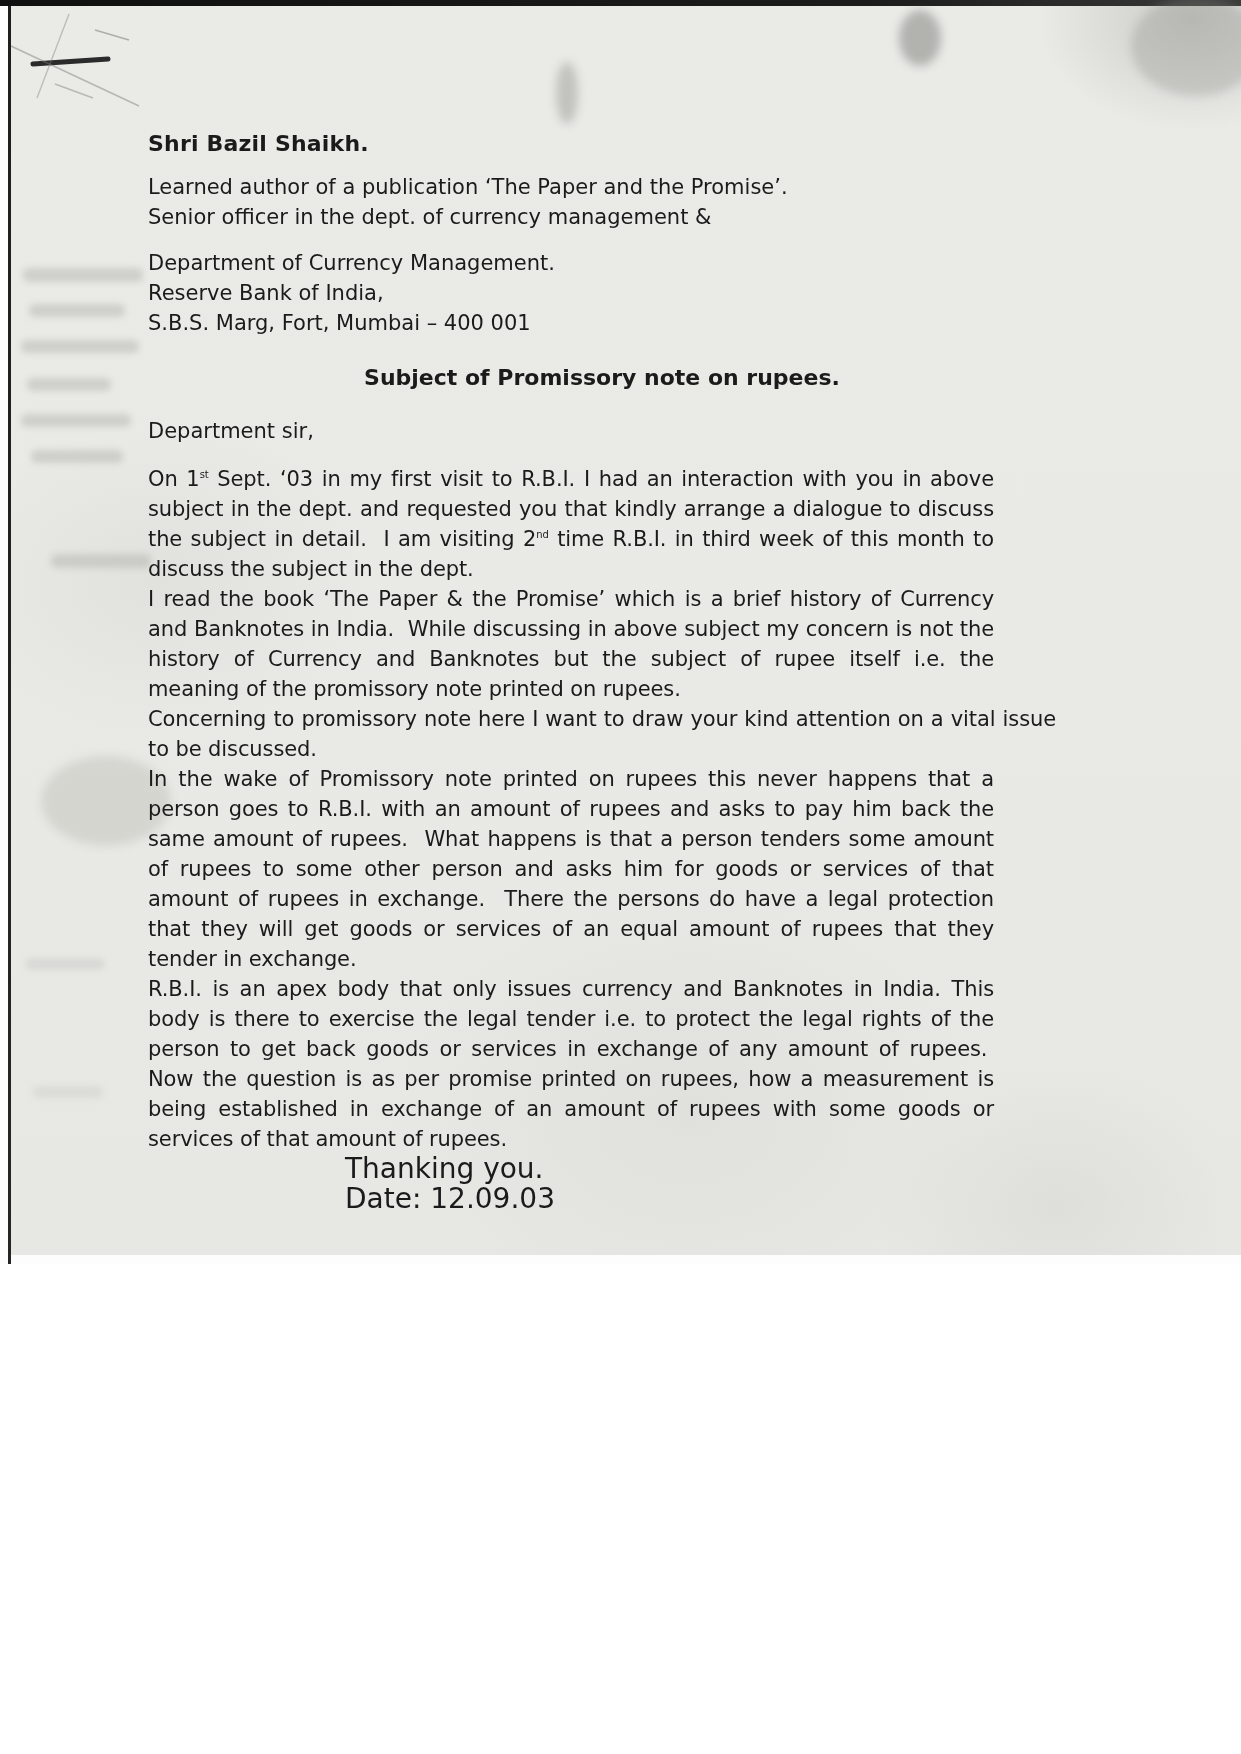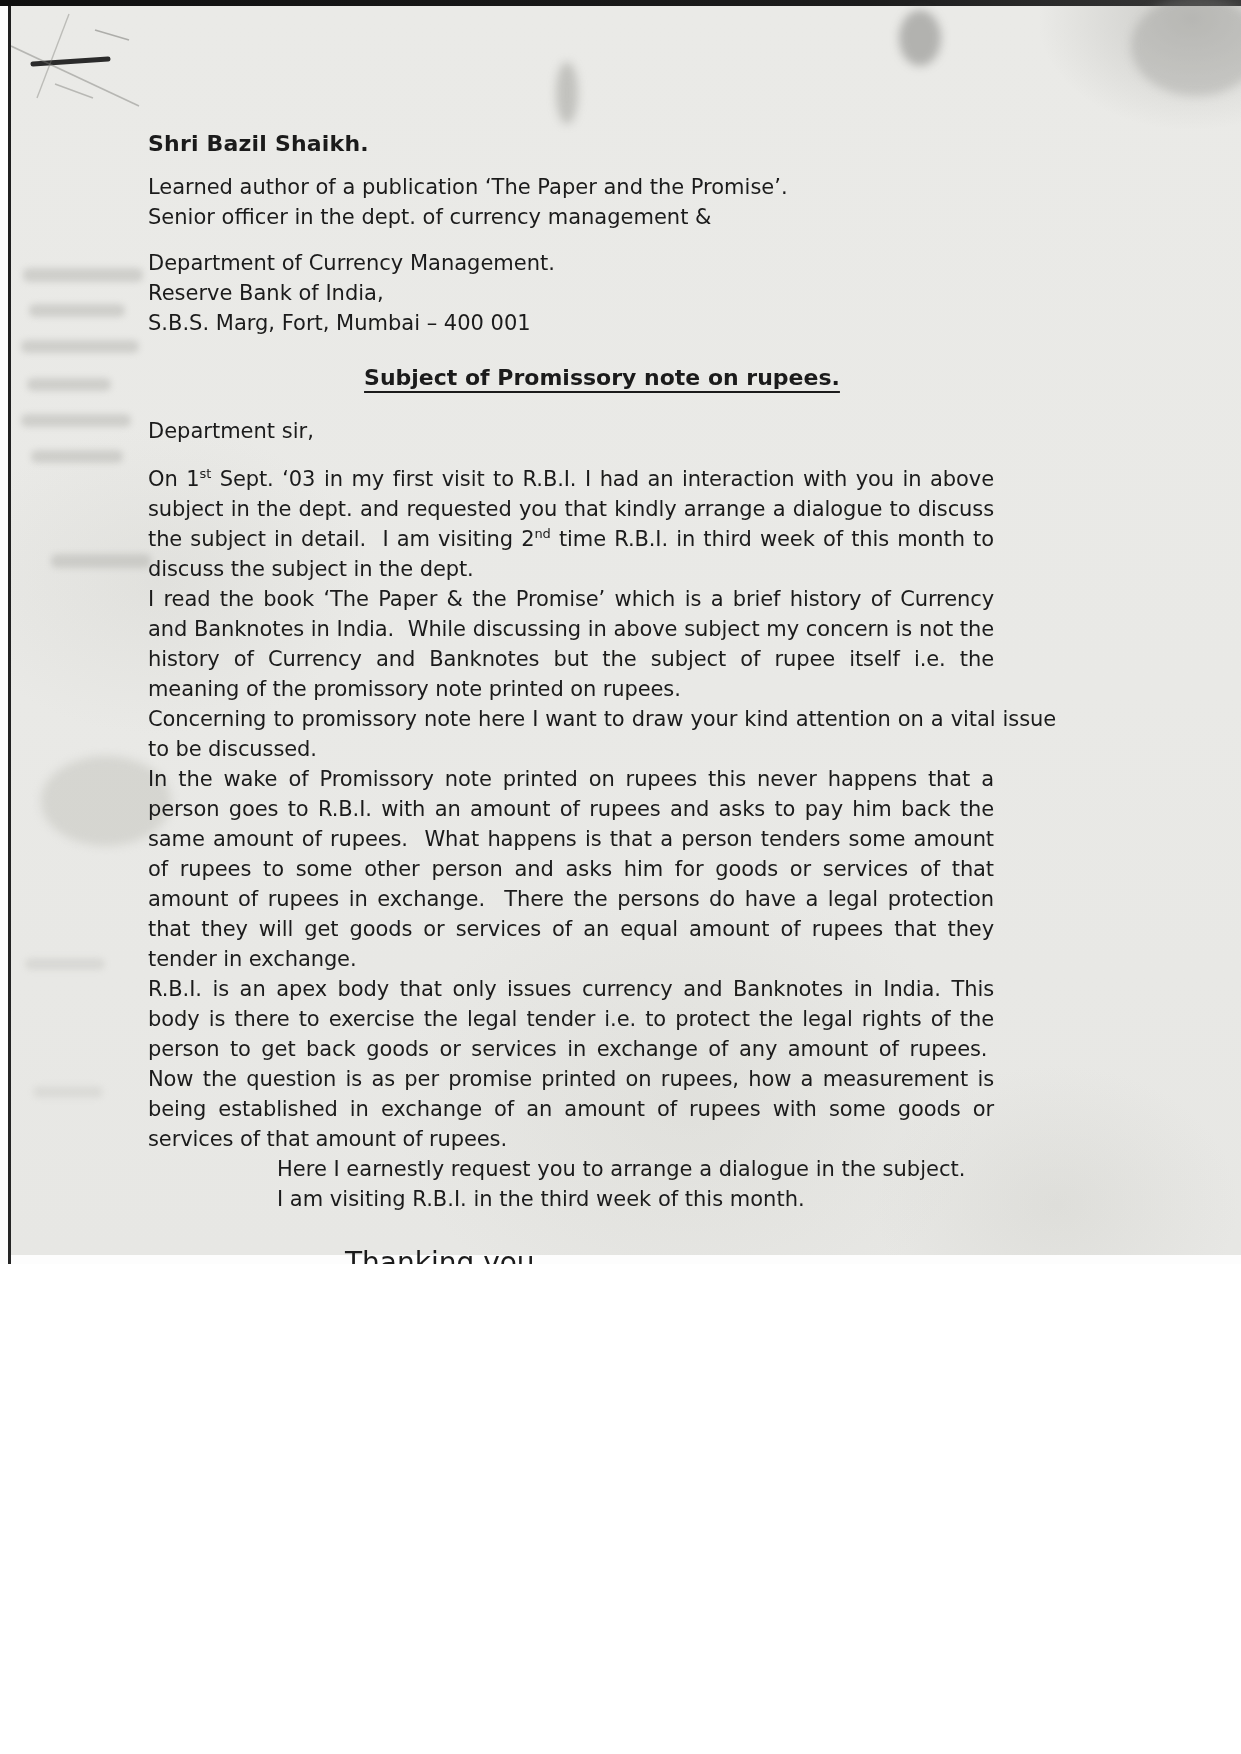--- a/index.html
+++ b/index.html
@@ -19,29 +19,29 @@
       linear-gradient(180deg,#eaeae7 0%,#e9e9e6 55%,#e7e7e4 100%);
   }
   .smudge{position:absolute;border-radius:50%;filter:blur(5px);}
   .ghost{position:absolute;border-radius:6px;filter:blur(3px);background:rgba(168,168,162,0.40);}
   .content{position:absolute;left:137px;top:0;width:908px;padding-top:122px;}
   .name{font-size:22px;line-height:32px;font-weight:bold;margin:0 0 12px 0;letter-spacing:.2px;}
   .hline{font-size:21px;line-height:30px;}
   .titleblock{margin:0 0 16px 0;}
   .deptblock{margin:0 0 24px 0;}
   .subject{font-size:22px;line-height:32px;font-weight:bold;text-align:center;margin:0 0 22px 0;}
-  .subject span{text-decoration:underline;text-decoration-thickness:2px;text-underline-offset:6px;}
+  .subject span{text-decoration-thickness:2px;text-underline-offset:6px;}
   .salutation{font-size:21px;line-height:30px;margin:0 0 18px 0;}
   p.para{font-size:21px;line-height:30px;text-align:justify;margin:0;letter-spacing:-0.1px;}
   .indent{margin-left:62px;width:846px;}
   .mb22{margin-bottom:22px;}
   .mb30{margin-bottom:30px;}
   .para6{font-size:21px;line-height:30px;margin:0 0 34px 129px;}
   .thanks{font-size:28px;line-height:30px;margin-left:197px;}
-  sup{font-size:13px;line-height:0;}
+  sup{font-size:10px;line-height:0;}
   .yours{position:absolute;left:828px;top:1434px;font-size:21px;line-height:30px;}
   .sig{position:absolute;left:779px;top:1462px;}
   .signatory{position:absolute;left:820px;top:1524px;font-size:14px;line-height:30px;}
   .sender{position:absolute;right:186px;top:1566px;text-align:right;font-size:21px;line-height:30px;}
   .tele{text-decoration:underline;text-decoration-thickness:2px;text-underline-offset:4px;}
   .pagenum{
     position:absolute;left:1015px;top:1664px;font-size:42px;color:#1d1d1d;
     transform:rotate(4deg);letter-spacing:4px;font-family:"DejaVu Serif", serif;
   }
   .marks{position:absolute;left:0;top:0;}
@@ -98,24 +98,20 @@
       <p class="para indent mb22"><span>On 1</span><sup>st</sup><span> Sept. ‘03 in my first visit to R.B.I. I had an interaction with you in above subject in the dept. and requested you that kindly arrange a dialogue to discuss the subject in detail.&nbsp; I am visiting 2</span><sup>nd</sup><span> time R.B.I. in third week of this month to discuss the subject in the dept.</span></p>
 
       <p class="para indent mb30">I read the book ‘The Paper &amp; the Promise’ which is a brief history of Currency and Banknotes in India.&nbsp; While discussing in above subject my concern is not the history of Currency and Banknotes but the subject of rupee itself i.e. the meaning of the promissory note printed on rupees.</p>
 
       <p class="para mb22">Concerning to promissory note here I want to draw your kind attention on a vital issue to be discussed.</p>
 
       <p class="para indent mb22">In the wake of Promissory note printed on rupees this never happens that a person goes to R.B.I. with an amount of rupees and asks to pay him back the same amount of rupees.&nbsp; What happens is that a person tenders some amount of rupees to some other person and asks him for goods or services of that amount of rupees in exchange.&nbsp; There the persons do have a legal protection that they will get goods or services of an equal amount of rupees that they tender in exchange.</p>
 
       <p class="para indent mb22">R.B.I. is an apex body that only issues currency and Banknotes in India. This body is there to exercise the legal tender i.e. to protect the legal rights of the person to get back goods or services in exchange of any amount of rupees.&nbsp; Now the question is as per promise printed on rupees, how a measurement is being established in exchange of an amount of rupees with some goods or services of that amount of rupees.</p>
 
-      <div class="para6">
-        <div>Here I earnestly request you to arrange a dialogue in the subject.</div>
-        <div>I am visiting R.B.I. in the third week of this month.</div>
-      </div>
 
       <div class="thanks">
         <div>Thanking you.</div>
         <div>Date: 12.09.03</div>
       </div>
     </div>
 
     <div class="yours">Yours sincerely</div>
 
     <svg class="sig" width="260" height="66" viewBox="0 0 260 66">

